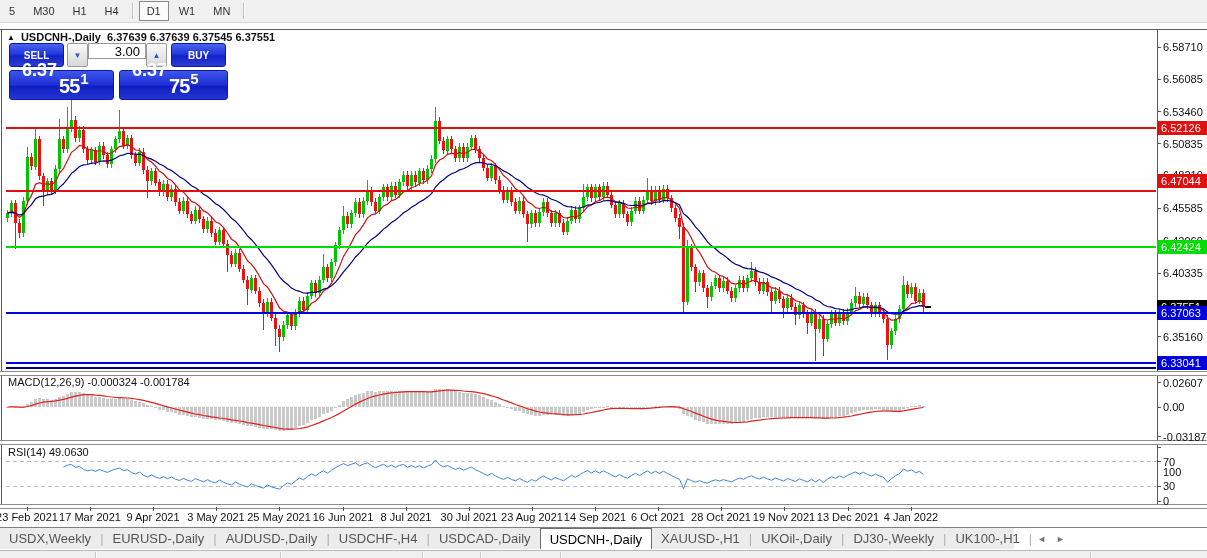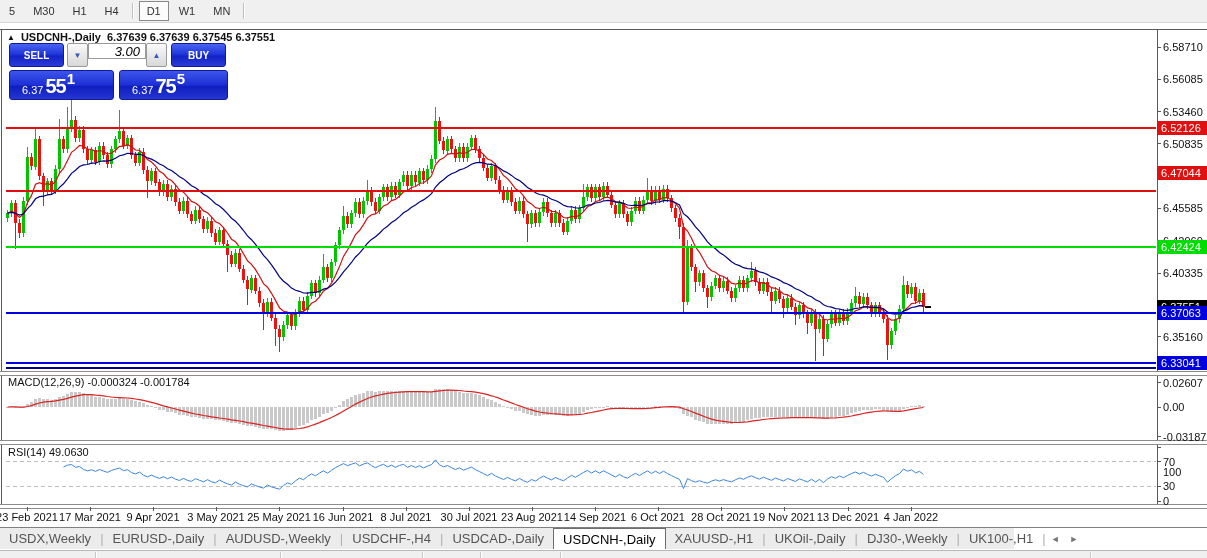--- a/index.html
+++ b/index.html
@@ -30,28 +30,28 @@
   #trade-panel{position:absolute;left:9px;top:43px;width:219px;}
   .tp-row1{display:flex;height:24px;}
   .tp-btn{width:55px;height:24px;border-radius:3px;color:#fff;font-size:10px;font-weight:600;
           display:flex;align-items:center;justify-content:center;
           background:linear-gradient(180deg,#4a63f0 0%,#2138dc 45%,#1322c6 55%,#2a3bd8 100%);
           border:1px solid #0d1a9a;box-sizing:border-box;cursor:pointer;}
   .spin-btn{width:21px;height:24px;box-sizing:border-box;border:1px solid #9a9a9a;border-radius:2px;
             background:linear-gradient(180deg,#fafafa,#d8d8d8);display:flex;align-items:center;
             justify-content:center;font-size:8px;color:#3355cc;cursor:pointer;}
   #volume-field{width:58px;height:16px;box-sizing:border-box;border:1px solid #9a9a9a;background:#fff;
-            font-size:13px;color:#000;text-align:right;padding:0 5px;font-family:"Liberation Sans",sans-serif;font-style:italic;}
+            font-size:13px;color:#000;text-align:right;padding:0 5px;font-family:"Liberation Sans",sans-serif;}
   .tp-gap{width:3px;} .tp-gap2{width:4px;}
   .tp-row2{display:flex;margin-top:3px;gap:5px;}
   .price-box{height:30px;border-radius:3px;color:#fff;position:relative;
           background:linear-gradient(180deg,#3d55ea 0%,#1d2fd6 50%,#0f1ec0 55%,#2536d2 100%);
           border:1px solid #0d1a9a;box-sizing:border-box;display:flex;align-items:flex-end;}
   #sell-price-box{width:105px;} #buy-price-box{width:109px;}
-  .pb-small{font-size:11px;font-weight:400;margin:0 2px 3px 12px;}
+  .pb-small{font-size:18px;font-weight:700;margin:0 2px 18px 12px;}
   .pb-big{font-size:20px;font-weight:700;line-height:26px;letter-spacing:-1px;}
   .pb-sup{font-size:15px;font-weight:700;margin:0 0 12px 1px;}
   
   .axis-label{position:absolute;left:1163px;font-size:11px;color:#111;line-height:12px;}
   .axis-tick{position:absolute;left:1157px;width:4px;height:1px;background:#555;}
   .price-badge{position:absolute;left:1157px;width:50px;height:14px;font-size:11px;line-height:14px;
                padding-left:4px;box-sizing:border-box;color:#fff;}
   
   .date-label{position:absolute;top:511px;font-size:11px;color:#111;transform:translateX(-50%);white-space:nowrap;}
   .date-tick{position:absolute;top:507px;width:1px;height:4px;background:#555;}
@@ -863,21 +863,21 @@
       <div class="axis-tick" style="top: 446.5px;"></div>
       <div class="axis-label" style="top: 466px;">100</div>
       <div class="axis-tick" style="top: 461.1px;"></div>
       <div class="axis-label" style="top: 455.6px;">70</div>
       <div class="axis-tick" style="top: 485.9px;"></div>
       <div class="axis-label" style="top: 480.4px;">30</div>
       <div class="axis-tick" style="top: 500.5px;"></div>
       <div class="axis-label" style="top: 495px;">0</div>
       <div class="price-badge" style="top: 300.256px; background: rgb(0, 0, 0); color: rgb(255, 255, 255);">6.37551</div>
       <div class="price-badge" style="top: 120.983px; background: rgb(224, 16, 16); color: rgb(255, 255, 255);">6.52126</div>
-      <div class="price-badge" style="top: 166px; background: rgb(224, 16, 16); color: rgb(255, 255, 255);">6.47044</div>
+      <div class="price-badge" style="top: 174px; background: rgb(224, 16, 16); color: rgb(255, 255, 255);">6.47044</div>
       <div class="price-badge" style="top: 240.318px; background: rgb(0, 221, 0); color: rgb(255, 255, 255);">6.42424</div>
       <div class="price-badge" style="top: 306.258px; background: rgb(0, 0, 224); color: rgb(255, 255, 255);">6.37063</div>
       <div class="price-badge" style="top: 355.729px; background: rgb(0, 0, 224); color: rgb(255, 255, 255);">6.33041</div>
       <div class="date-tick" style="left: 27px;"></div>
       <div class="date-label" style="left: 27px;">23 Feb 2021</div>
       <div class="date-tick" style="left: 90px;"></div>
       <div class="date-label" style="left: 90px;">17 Mar 2021</div>
       <div class="date-tick" style="left: 153px;"></div>
       <div class="date-label" style="left: 153px;">9 Apr 2021</div>
       <div class="date-tick" style="left: 216px;"></div>
@@ -904,21 +904,21 @@
       <div class="date-label" style="left: 848px;">13 Dec 2021</div>
       <div class="date-tick" style="left: 911px;"></div>
       <div class="date-label" style="left: 911px;">4 Jan 2022</div>
     </div>
 
   <div id="tabbar">
       <div class="tab">USDX,Weekly</div>
       <div class="tab-sep">|</div>
       <div class="tab">EURUSD-,Daily</div>
       <div class="tab-sep">|</div>
-      <div class="tab">AUDUSD-,Weekly</div>
+      <div class="tab">AUDUSD-,Daily</div>
       <div class="tab-sep">|</div>
       <div class="tab">USDCHF-,H4</div>
       <div class="tab-sep">|</div>
       <div class="tab">USDCAD-,Daily</div>
       <div class="tab active">USDCNH-,Daily</div>
       <div class="tab">XAUUSD-,H1</div>
       <div class="tab-sep">|</div>
       <div class="tab">UKOil-,Daily</div>
       <div class="tab-sep">|</div>
       <div class="tab">DJ30-,Weekly</div>

